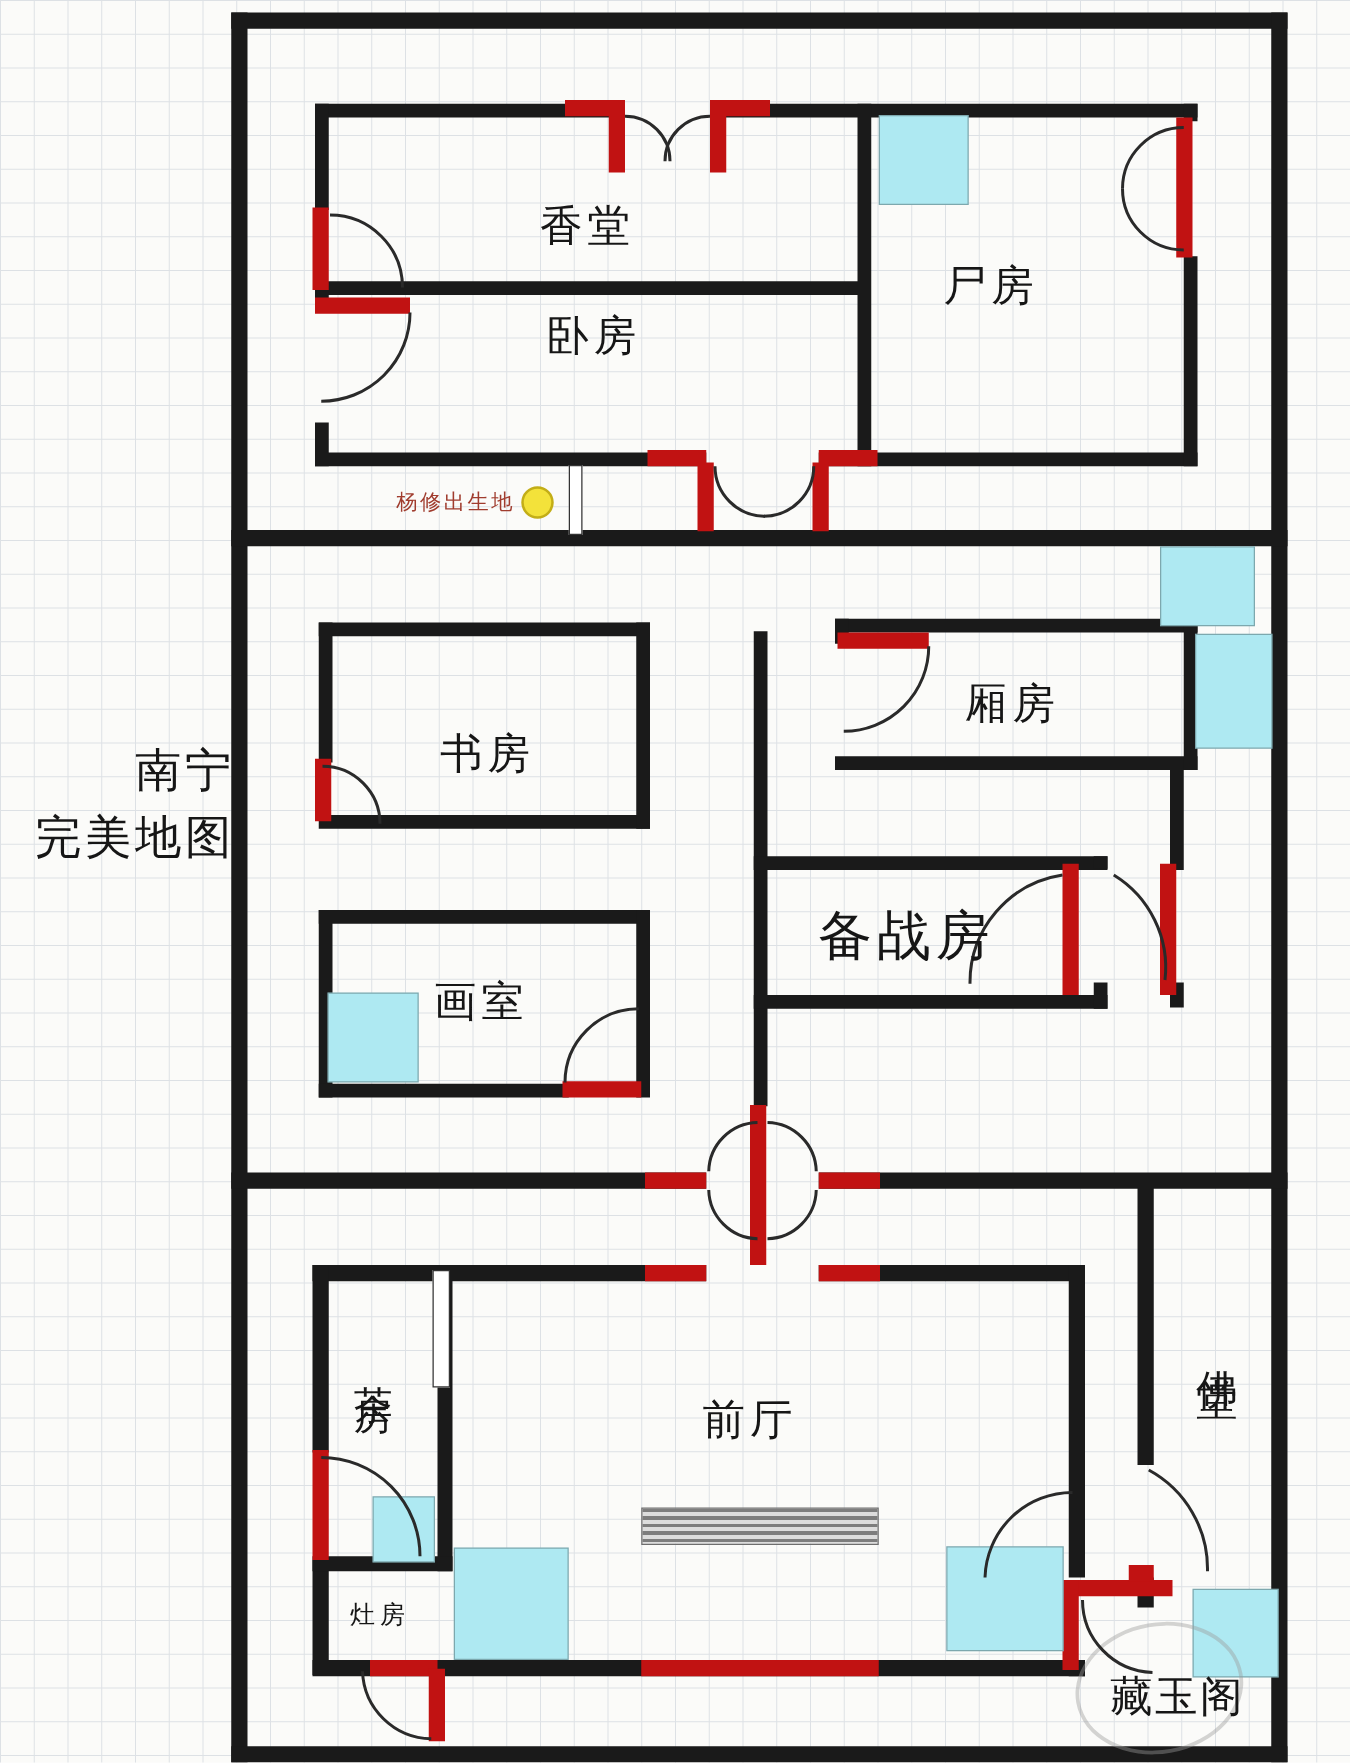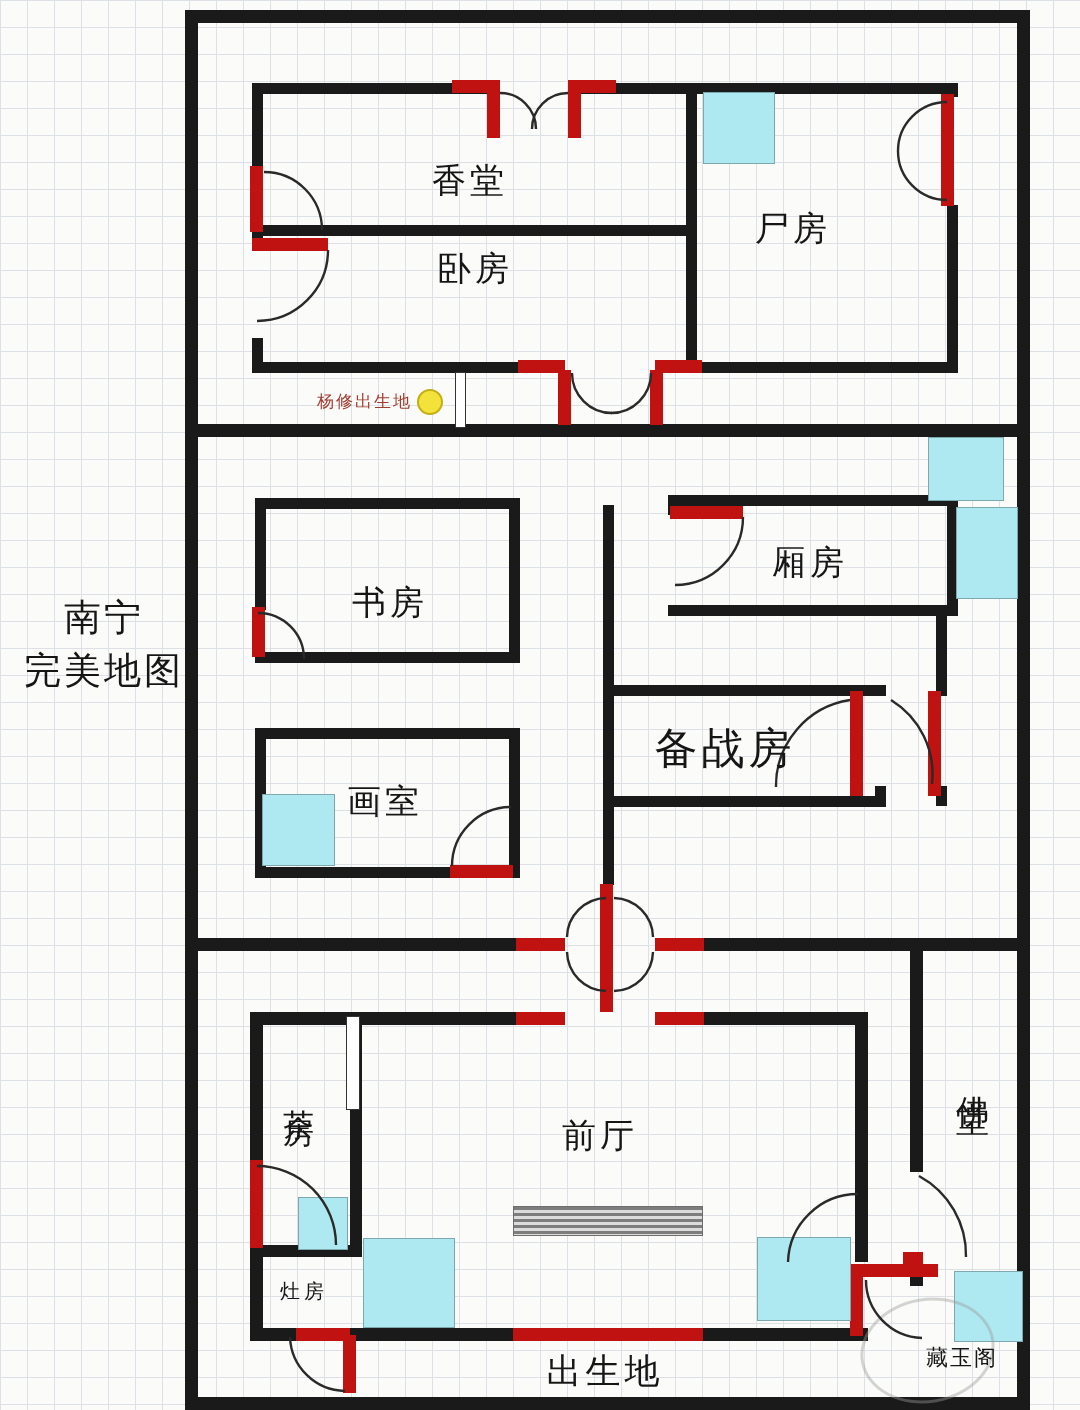--- a/index.html
+++ b/index.html
@@ -16,21 +16,21 @@
   }
   .wall{position:absolute;background:var(--wall,#1a1a1a);}
   .door{position:absolute;background:var(--door,#c11212);}
   .item{position:absolute;background:var(--item,#b7ecf4);border:1px solid rgba(0,0,0,.28);box-sizing:border-box;}
   .slot{position:absolute;background:#ffffff;border:1.5px solid #333;box-sizing:border-box;}
   .arc-layer{position:absolute;left:0;top:0;width:1080px;height:1410px;pointer-events:none;}
   .label{position:absolute;display:flex;align-items:center;justify-content:center;
          font-size:34px;color:var(--text,#161616);white-space:nowrap;letter-spacing:4px;}
   .label-v{position:absolute;writing-mode:vertical-rl;text-orientation:upright;
          font-size:33px;color:var(--text,#161616);letter-spacing:6px;display:flex;align-items:center;justify-content:center;}
-  .title{position:absolute;text-align:center;font-size:37px;line-height:1.42;color:var(--text,#161616);letter-spacing:3px;font-family:Liberation Serif, serif;}
+  .title{position:absolute;text-align:right;font-size:37px;line-height:1.42;color:var(--text,#161616);letter-spacing:3px;font-family:Liberation Serif, serif;}
   .annotation{position:absolute;font-size:17px;color:var(--annotation,#a03c2e);letter-spacing:2px;
          display:flex;align-items:center;justify-content:flex-end;}
   .marker-dot{position:absolute;border-radius:50%;background:var(--marker,#f3e23a);
          border:2px solid #c3ae17;box-sizing:border-box;}
   .table-lines{position:absolute;background:repeating-linear-gradient(to bottom,var(--table,#7d7d7d) 0 3px,#dcdcdc 3px 6px);
          border:1px solid #6e6e6e;box-sizing:border-box;}
   .watermark{position:absolute;border:3px solid var(--watermark,#9a9a9a);opacity:.42;border-radius:50%;
          transform:rotate(-10deg);box-sizing:border-box;}
 </style>
 </head>
@@ -175,18 +175,17 @@
   <div class="label" style="left:733px;top:206px;width:120px;height:46px">尸房</div>
   <div class="label" style="left:405px;top:246px;width:140px;height:46px">卧房</div>
   <div class="label" style="left:330px;top:580px;width:120px;height:46px">书房</div>
   <div class="label" style="left:750px;top:540px;width:120px;height:46px">厢房</div>
   <div class="label" style="left:640px;top:726px;width:170px;height:46px;font-size:43px">备战房</div>
   <div class="label" style="left:325px;top:779px;width:120px;height:46px">画室</div>
   <div class="label-v" style="left:276px;top:1042px;width:44px;height:95px;font-size:31px">茶房</div>
   <div class="label" style="left:535px;top:1113px;width:130px;height:46px">前厅</div>
   <div class="label-v" style="left:950px;top:1026px;width:44px;height:100px">佛堂</div>
   <div class="label" style="left:248px;top:1270px;width:112px;height:42px;font-size:20px">灶房</div>
-  <div class="label" style="left:896px;top:1336px;width:132px;height:44px;font-size:22px;letter-spacing:2px">藏玉阁</div>
+  <div class="label" style="left:876px;top:1336px;width:132px;height:44px;font-size:34px;letter-spacing:2px">藏玉阁</div>
 
   <div class="annotation" style="left:286px;top:388px;width:126px;height:26px">杨修出生地</div>
-  <div class="label" style="left:515px;top:1348px;width:180px;height:46px;font-size:35px">出生地</div>
 
 </div>
 
 </body></html>

